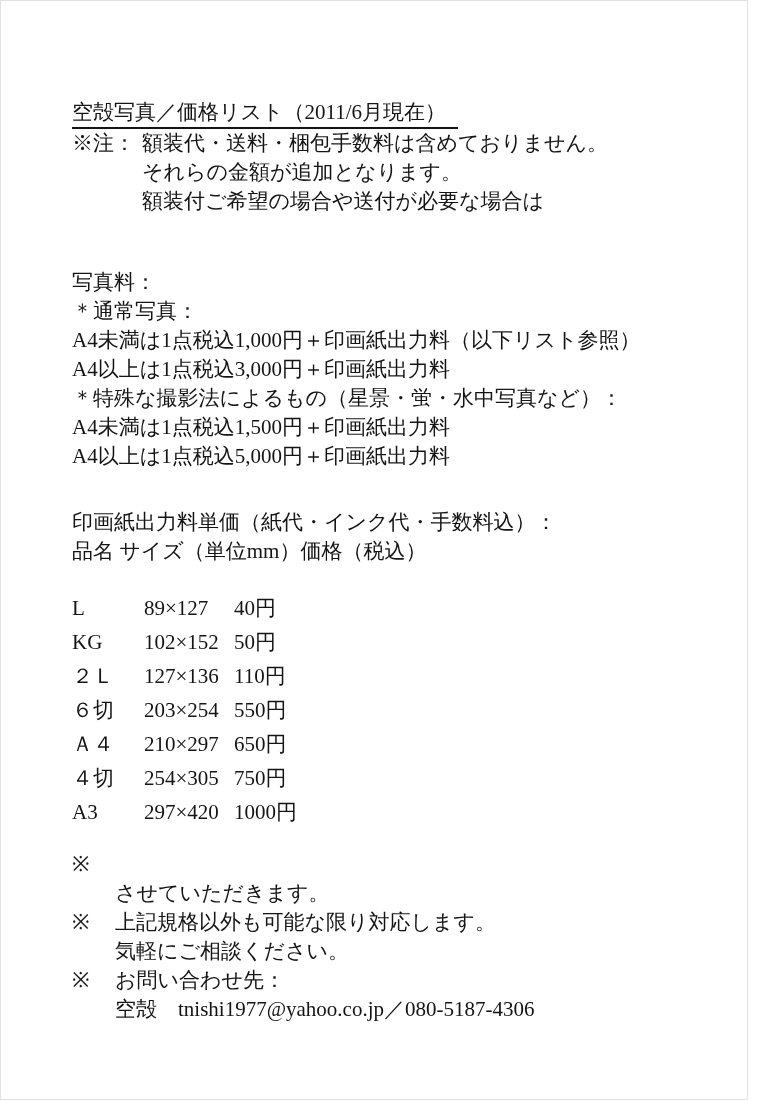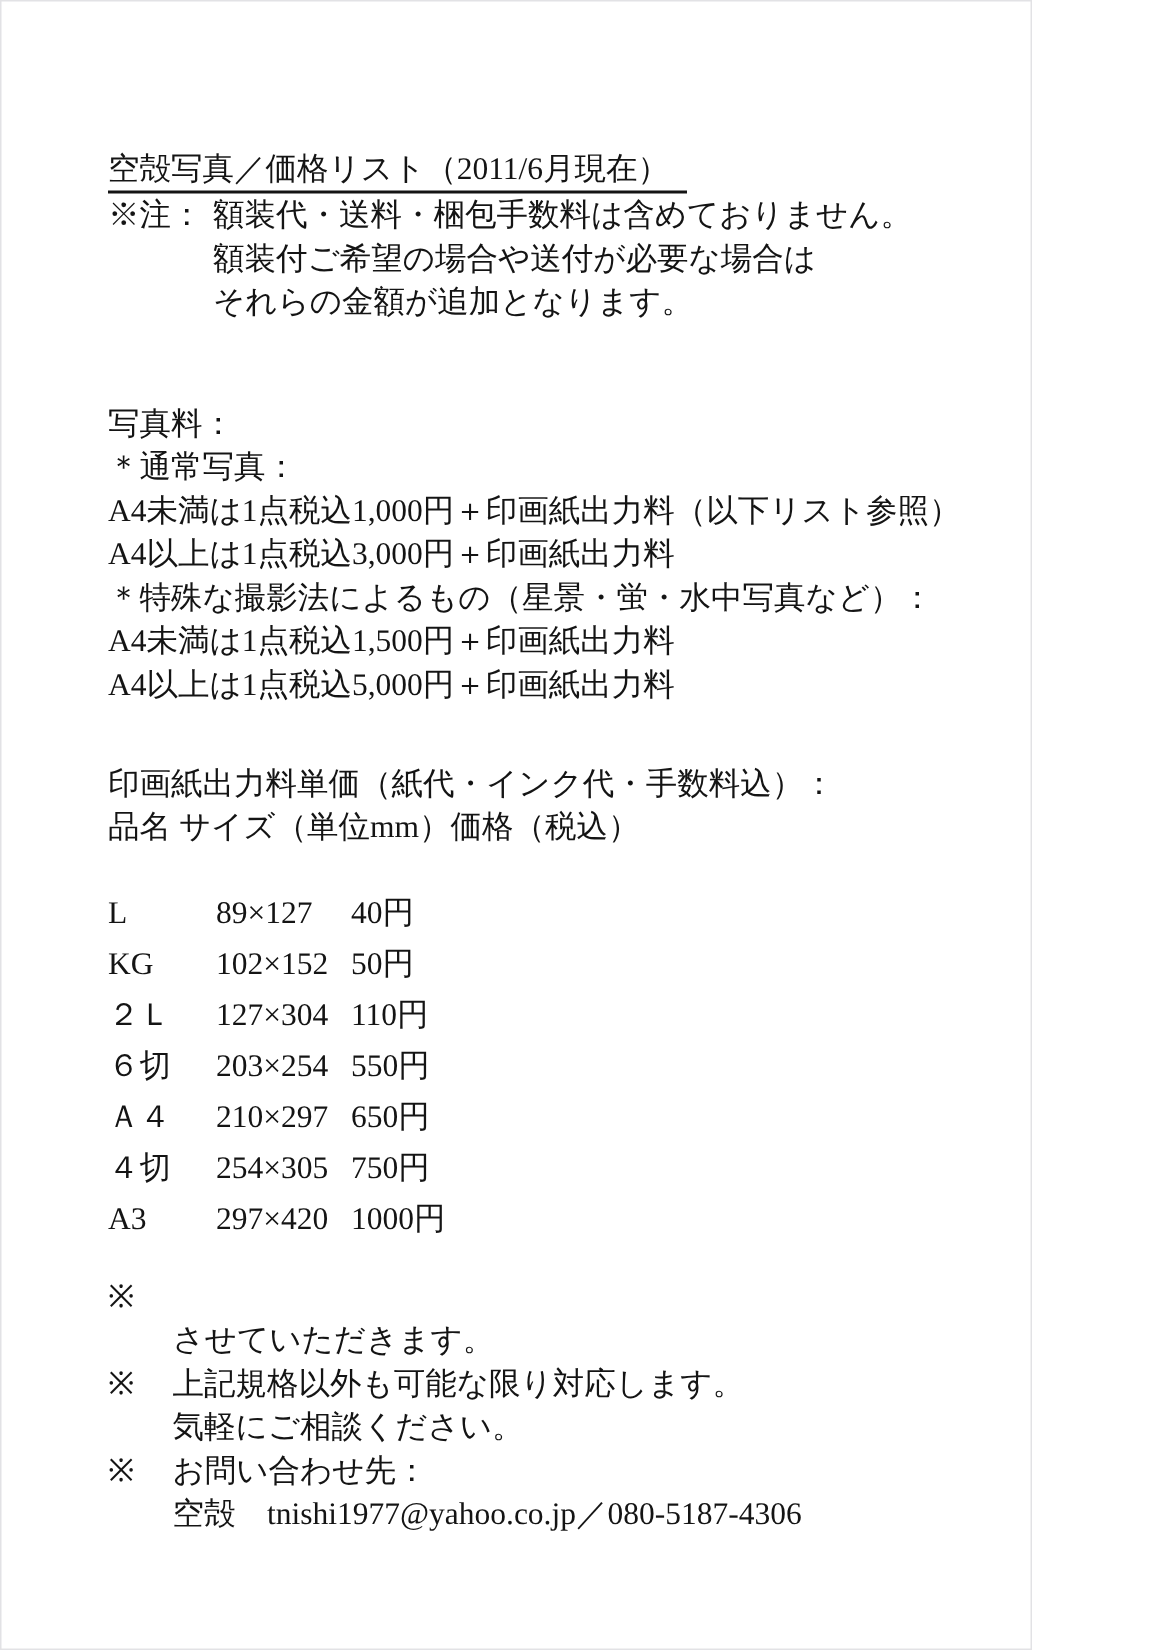--- a/index.html
+++ b/index.html
@@ -2,21 +2,21 @@
 <html><head>
 <meta charset="utf-8">
 <style>
   html, body {
     margin: 0;
     padding: 0;
     background: #ffffff;
   }
   .page {
     position: relative;
-    width: 688px;
+    width: 748px;
     height: 1100px;
     box-sizing: border-box;
     background: #ffffff;
     border: 1px solid #e2e2e5;
     overflow: hidden;
     font-family: "Liberation Serif", "DejaVu Serif", serif;
     font-size: 21px;
     line-height: 29px;
     color: #141414;
   }
@@ -62,22 +62,22 @@
 
     <div>
       <span class="title">空殻写真／価格リスト（2011/6月現在）</span>
     </div>
 
     <div class="header-note">
       <div class="hang-row">
         <span class="hang-marker">※注：</span>
         <span>額装代・送料・梱包手数料は含めておりません。</span>
       </div>
+      <div class="indent-70">それらの金額が追加となります。</div>
       <div class="indent-70">額装付ご希望の場合や送付が必要な場合は</div>
-      <div class="indent-70">それらの金額が追加となります。</div>
     </div>
 
     <div class="photo-fee">
       <div>写真料：</div>
       <div>＊通常写真：</div>
       <div>A4未満は1点税込1,000円＋印画紙出力料（以下リスト参照）</div>
       <div>A4以上は1点税込3,000円＋印画紙出力料</div>
       <div>＊特殊な撮影法によるもの（星景・蛍・水中写真など）：</div>
       <div>A4未満は1点税込1,500円＋印画紙出力料</div>
       <div>A4以上は1点税込5,000円＋印画紙出力料</div>
@@ -94,21 +94,21 @@
         <span class="cell-size">89×127</span>
         <span class="cell-price">40円</span>
       </div>
       <div class="price-row">
         <span class="cell-name">KG</span>
         <span class="cell-size">102×152</span>
         <span class="cell-price">50円</span>
       </div>
       <div class="price-row">
         <span class="cell-name">２Ｌ</span>
-        <span class="cell-size">127×304</span>
+        <span class="cell-size">127×136</span>
         <span class="cell-price">110円</span>
       </div>
       <div class="price-row">
         <span class="cell-name">６切</span>
         <span class="cell-size">203×254</span>
         <span class="cell-price">550円</span>
       </div>
       <div class="price-row">
         <span class="cell-name">Ａ４</span>
         <span class="cell-size">210×297</span>

